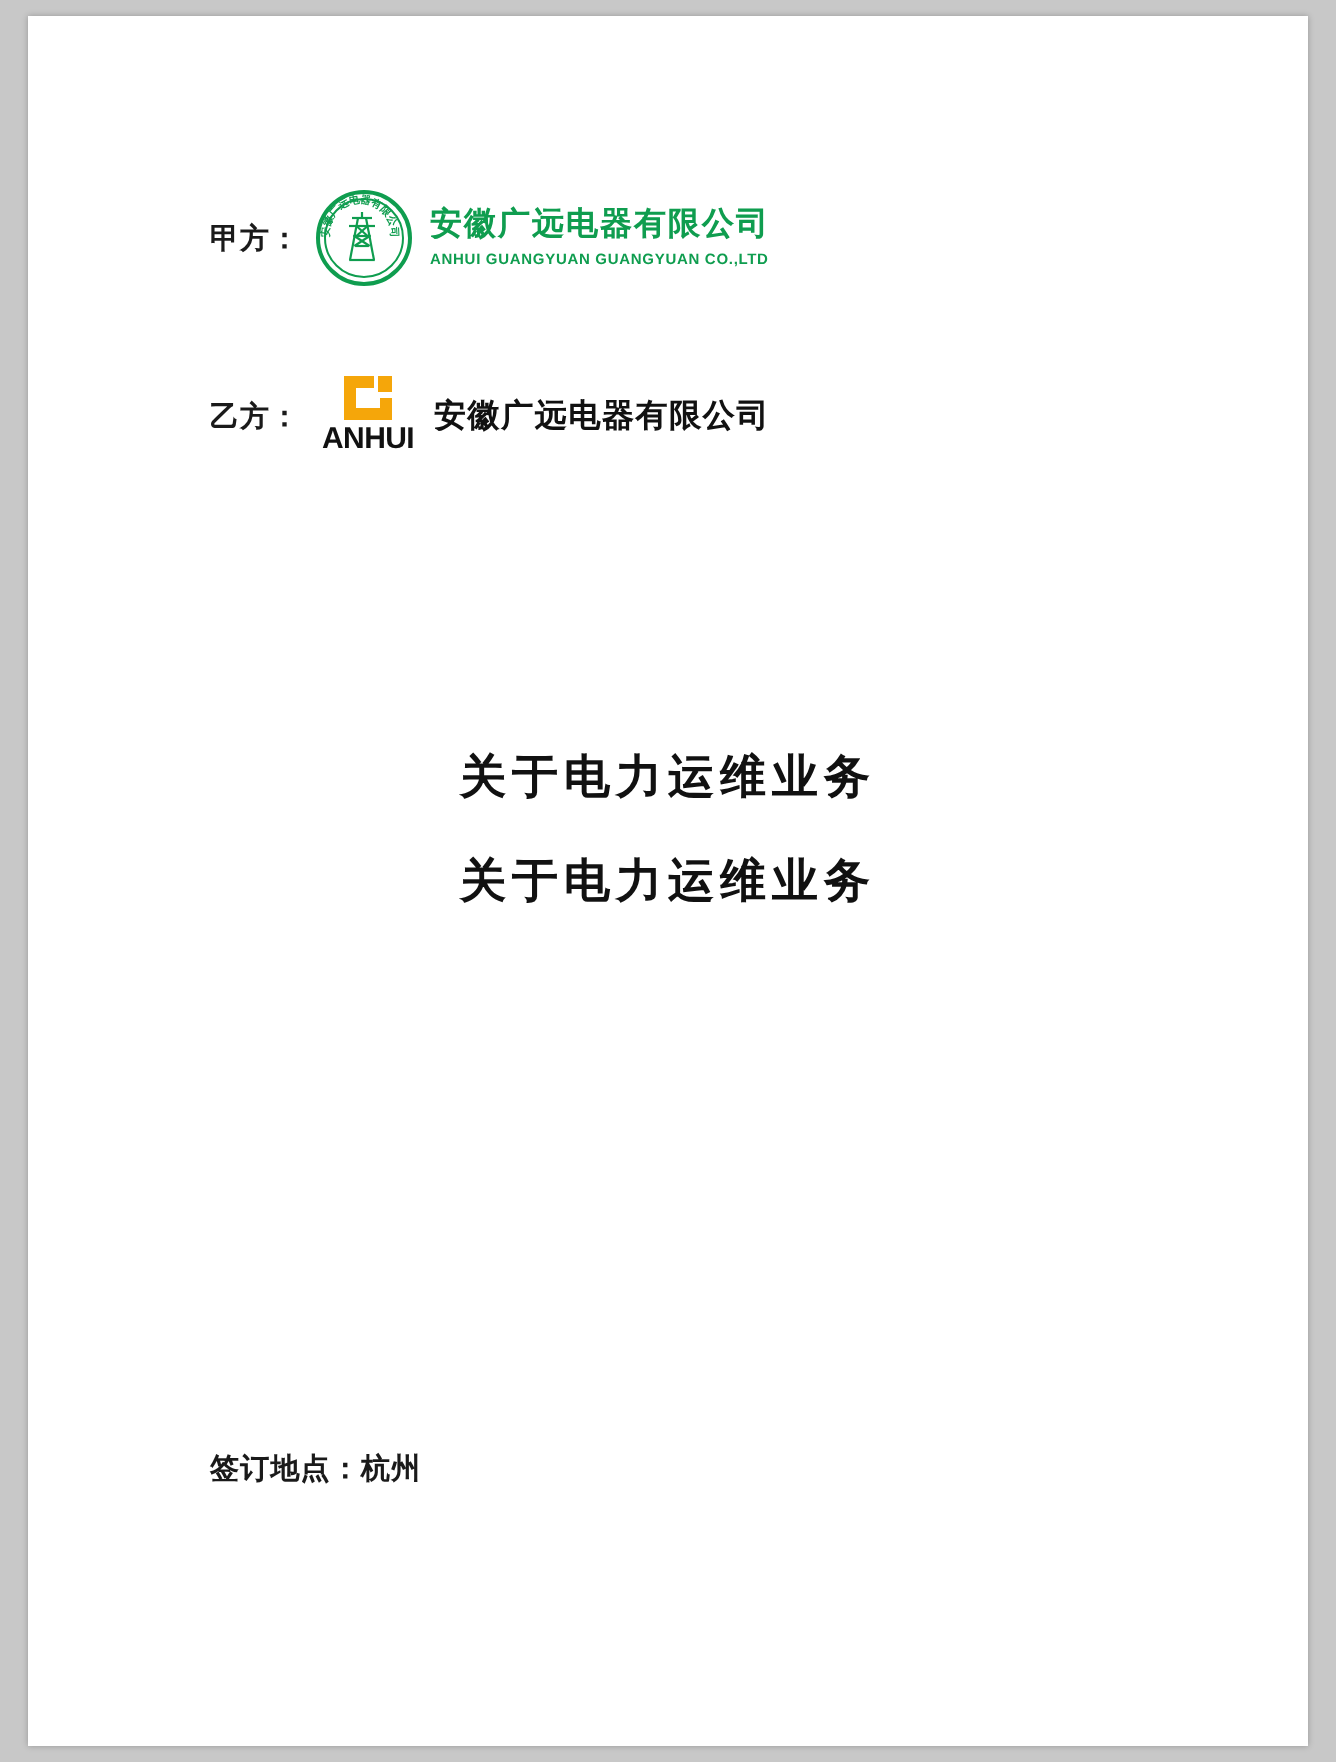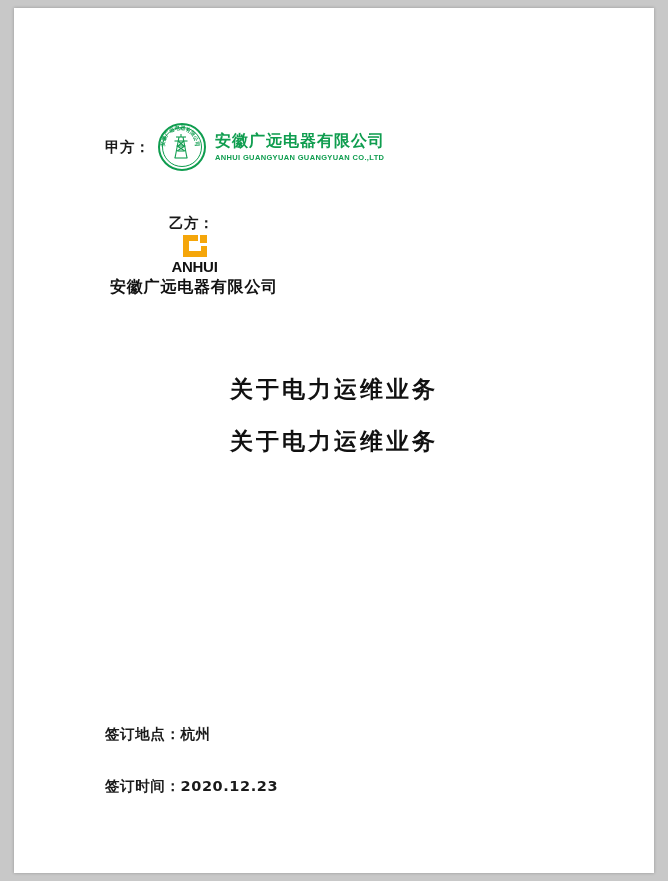--- a/index.html
+++ b/index.html
@@ -21,21 +21,20 @@
     height: 865px;
     background: #ffffff;
     box-shadow: 0 0 3px rgba(0,0,0,0.25);
   }
 
   
   .party-row {
     position: absolute;
     display: flex;
     align-items: center;
-    margin-top: 28px;
   }
   .party-label {
     font-family: "Liberation Sans", sans-serif;
     font-size: 14.5px;
     font-weight: bold;
     color: #1a1a1a;
     letter-spacing: 0.5px;
     white-space: nowrap;
   }
 
@@ -90,21 +89,21 @@
   .name-a-en {
     font-size: 7.5px;
     font-weight: bold;
     color: #0f9d4f;
     letter-spacing: 0.35px;
     margin-top: 3px;
     white-space: nowrap;
   }
 
   
-  #party-b { left: 91px; top: 178px; flex-direction: column; }
+  #party-b { left: 91px; top: 178px; }
   .logo-b {
     position: relative;
     width: 56px;
     height: 44px;
     margin-left: 6px;
     flex: 0 0 auto;
   }
   .logo-b .mark {
     position: absolute;
     left: 14px; top: 0px;
@@ -224,17 +223,14 @@
 
   <div class="title-block">
     <div class="title-line">关于电力运维业务</div>
     <div class="title-line">关于电力运维业务</div>
   </div>
 
   <div class="meta-row" id="meta-place">
     <span>签订地点：</span><span class="meta-value">杭州</span>
   </div>
 
-  <div class="meta-row" id="meta-date">
-    <span>签订时间：</span><span class="meta-value">2020.12.23</span>
-  </div>
 
 </div>
 
 </body></html>

